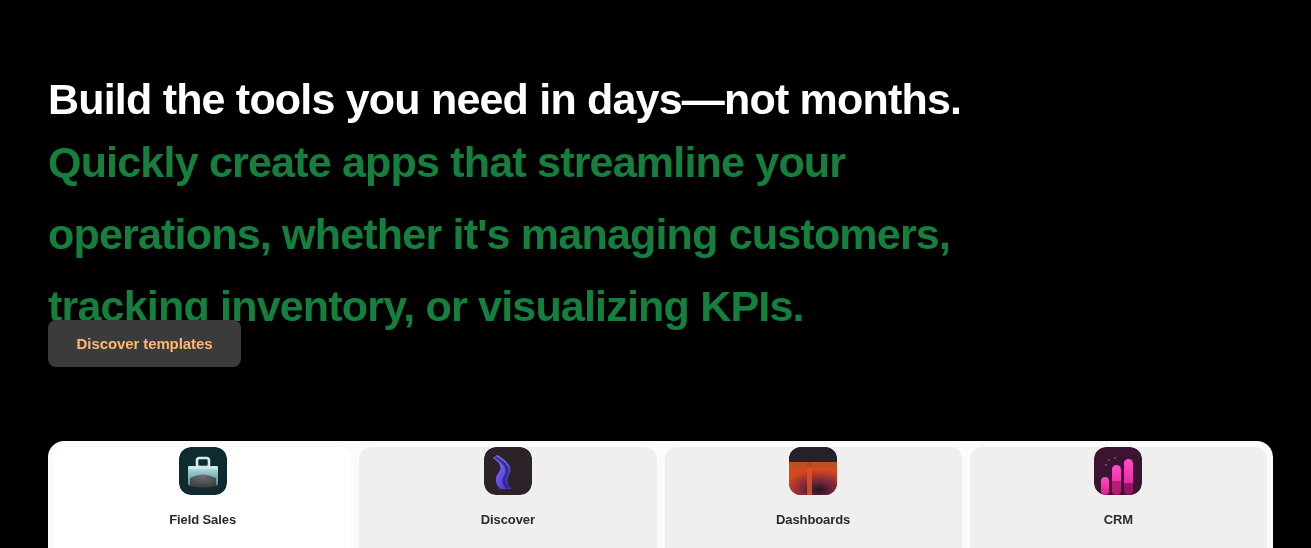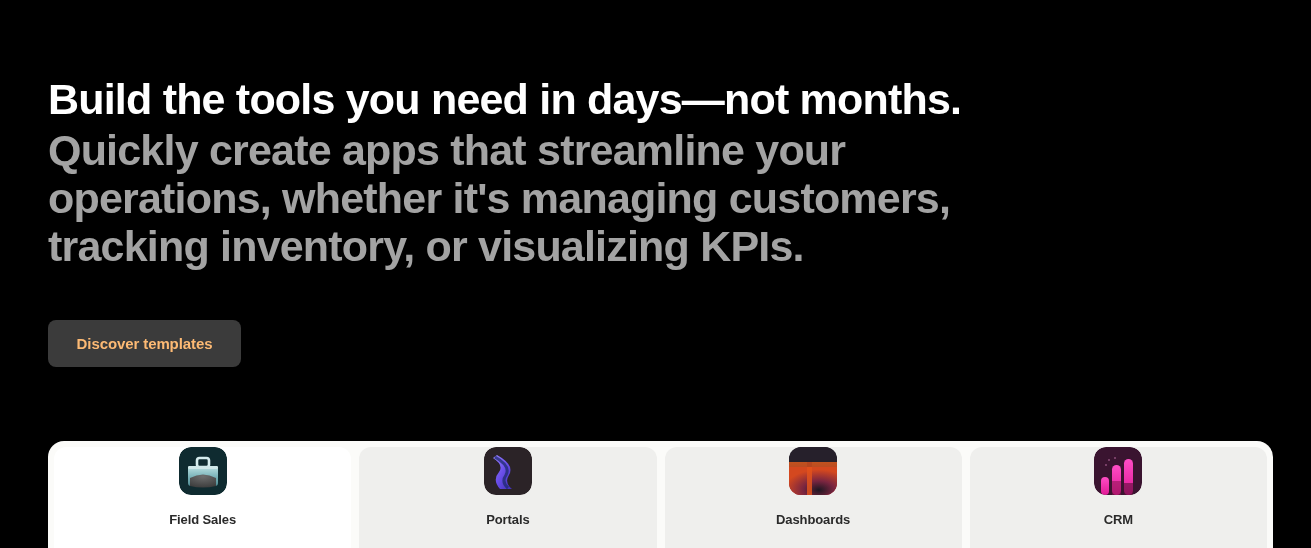--- a/index.html
+++ b/index.html
@@ -36,23 +36,23 @@
     font-size: 43px;
     line-height: 53px;
     font-weight: bold;
     color: #FFFFFF;
     letter-spacing: -0.8px;
     white-space: nowrap;
   }
 
   .subheadline {
     font-size: 43px;
-    line-height: 48px;
-    font-weight: bold;
-    color: #a3a3a3;
+    line-height: 72px;
+    font-weight: bold;
+    color: #15803d;
     letter-spacing: -0.8px;
     max-width: 1010px;
   }
 
   
   .cta-button {
     position: absolute;
     left: 48px;
     top: 281px;
     width: 193px;
@@ -167,21 +167,21 @@
               <stop offset="0%" stop-color="#9A86FF"></stop>
               <stop offset="50%" stop-color="#6B4FEA"></stop>
               <stop offset="100%" stop-color="#3F2FB0"></stop>
             </linearGradient>
           </defs>
           <rect width="48" height="48" rx="12" fill="#2B2327"></rect>
           <path d="M13 8 Q31 18 25 28 Q20 36 28 42 L16 42 Q8 33 15 25 Q20 18 9 11 Z" fill="url(#ptWave)"></path>
           <path d="M11 10 Q27 19 22 28 Q17 35 24 41" fill="none" stroke="#1E2A6E" stroke-width="3" opacity="0.75"></path>
         </svg>
       </span>
-      <span class="card-label">Portals</span>
+      <span class="card-label">Discover</span>
     </div>
 
     <div class="template-card">
       <span class="card-icon">
         <svg viewBox="0 0 48 48" xmlns="http://www.w3.org/2000/svg">
           <defs>
             <linearGradient id="dbTop" x1="0" y1="0" x2="0" y2="1">
               <stop offset="0%" stop-color="#F4661A"></stop>
               <stop offset="100%" stop-color="#C6343F"></stop>
             </linearGradient>

